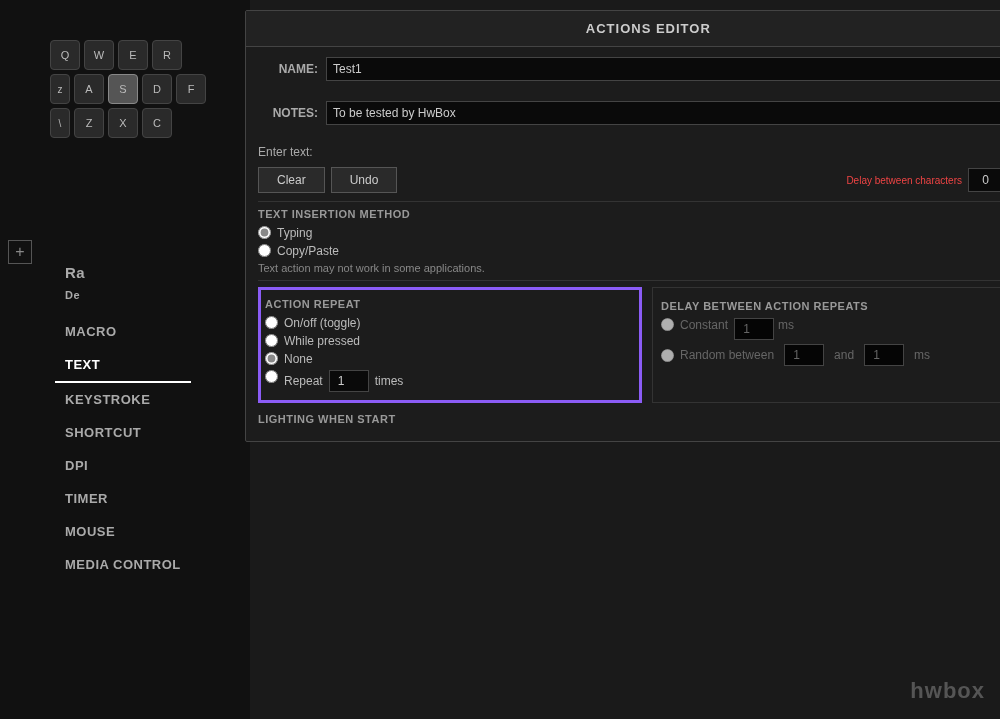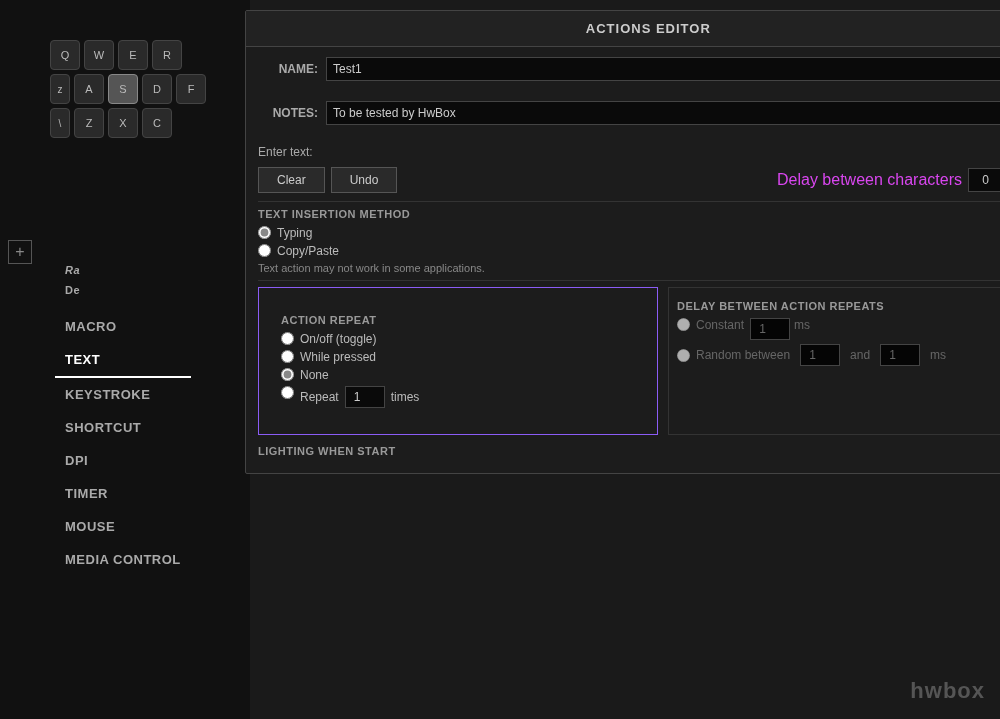--- a/index.html
+++ b/index.html
@@ -181,22 +181,22 @@
     }
 
     .delay-group {
       margin-left: auto;
       display: flex;
       align-items: center;
       gap: 6px;
     }
 
     .delay-label {
-      color: #d946ef;
-      font-size: 16px;
+      color: #ef4444;
+      font-size: 10px;
     }
 
     .num-input {
       width: 50px;
       background: #0a0a0a;
       border: 1px solid #444;
       color: #ccc;
       padding: 4px 4px;
       font-size: 12px;
       text-align: center;
@@ -239,22 +239,22 @@
     }
 
     .two-col {
       display: flex;
       gap: 10px;
       margin-top: 4px;
     }
 
     .col-left {
       flex: 1;
-      border: 1px solid #8b5cf6;
-      padding: 22px;
+      border: 3px solid #8b5cf6;
+      padding: 4px;
     }
 
     .col-right {
       flex: 1;
       border: 1px solid #333;
       padding: 8px;
     }
 
     .repeat-inline {
       display: flex;
@@ -377,21 +377,21 @@
     </div>
     <div class="key-row">
       <div class="key" style="width:20px;font-size:10px;">\</div>
       <div class="key">Z</div>
       <div class="key">X</div>
       <div class="key">C</div>
     </div>
   </div>
 
   <div class="sidebar-labels">
-    <div class="sidebar-item" style="font-size:11px;padding:4px 10px;font-style:italic;">Ra</div>
+    <div class="sidebar-item" style="font-size:15px;padding:4px 10px;">Ra</div>
     <div class="sidebar-item" style="font-size:11px;padding:4px 10px;">De</div>
     <div style="height:10px;"></div>
     <div class="sidebar-item">MACRO</div>
     <div class="sidebar-item active" style="color:#fff;border-bottom:2px solid #fff;">TEXT</div>
     <div class="sidebar-item">KEYSTROKE</div>
     <div class="sidebar-item">SHORTCUT</div>
     <div class="sidebar-item">DPI</div>
     <div class="sidebar-item">TIMER</div>
     <div class="sidebar-item">MOUSE</div>
     <div class="sidebar-item">MEDIA CONTROL</div>

